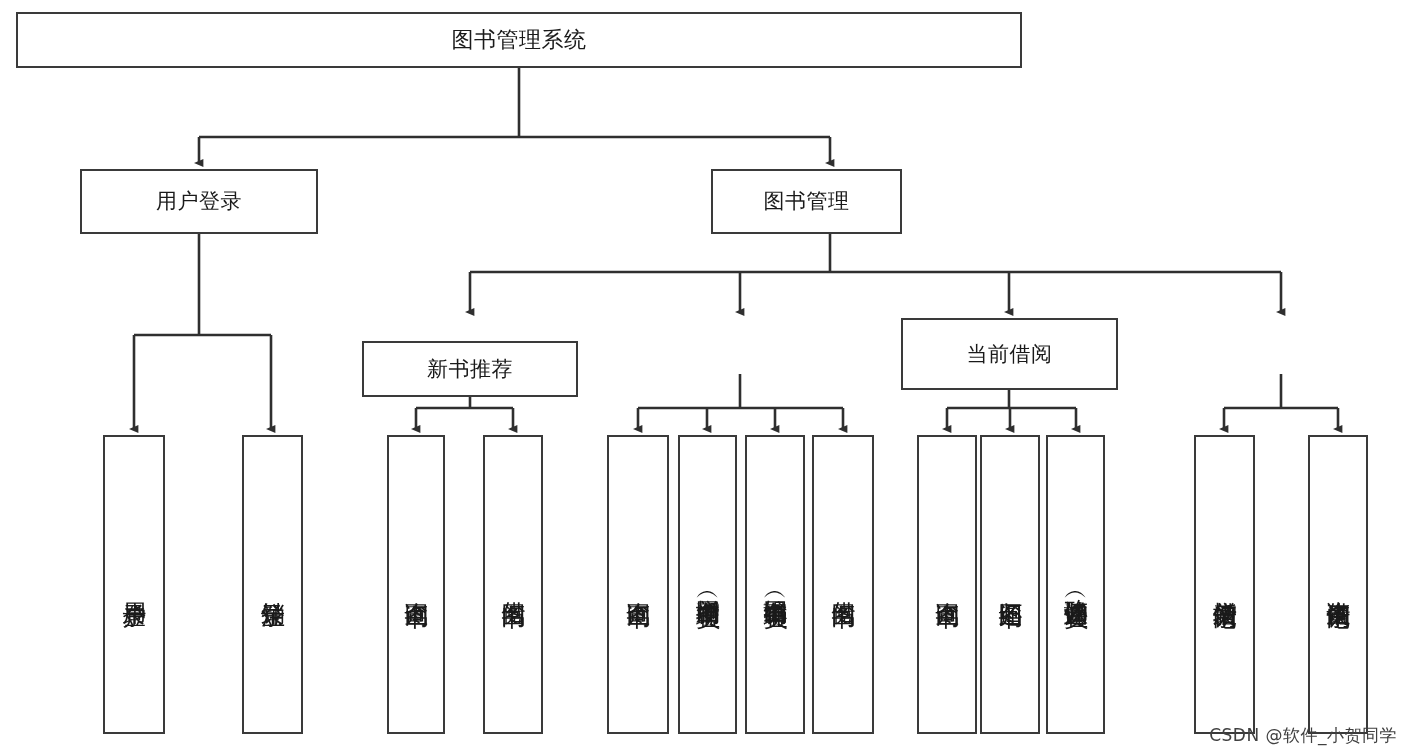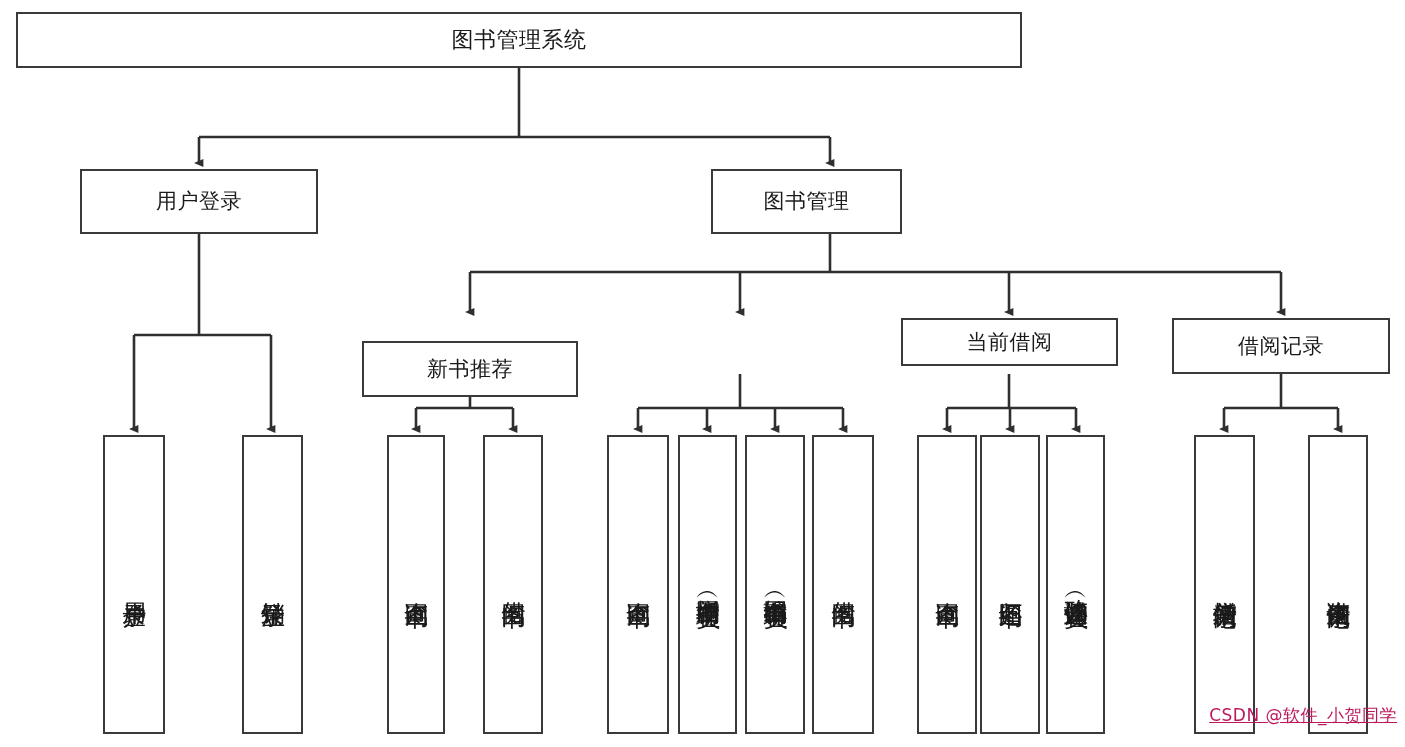--- a/index.html
+++ b/index.html
@@ -60,27 +60,26 @@
     writing-mode: vertical-rl;
     text-orientation: upright;
     font-size: 24px;
     line-height: 1.12;
     letter-spacing: 1px;
     max-height: 100%;
   }
   .watermark {
     position: absolute;
     right: 8px;
-    bottom: 20px;
+    bottom: 0;
     font-size: 17px;
-    color: #be185d;
+    color: #404040;
     letter-spacing: 0.5px;
     white-space: nowrap;
     user-select: none;
-    text-decoration: underline;
   }
 </style>
 </head>
 <body>
 
 <div id="diagram-root">
 
   <svg id="edge-layer" viewBox="0 0 1405 747" width="1405" height="747" xmlns="http://www.w3.org/2000/svg">
     <defs>
       <marker id="arrow" markerWidth="10" markerHeight="10" refX="4.4" refY="5" orient="auto" markerUnits="userSpaceOnUse">
@@ -140,25 +139,22 @@
   <div class="node h" style="left:80px; top:169px; width:238px; height:65px;">
     <span class="label">用户登录</span>
   </div>
   <div class="node h" style="left:711px; top:169px; width:191px; height:65px;">
     <span class="label">图书管理</span>
   </div>
 
   <div class="node h" style="left:362px; top:318px; width:216px; height:56px;margin-top:23px;">
     <span class="label">新书推荐</span>
   </div>
-  <div class="node h" style="left:901px; top:318px; width:217px; height:48px;">
+  <div class="node h" style="left:901px; top:318px; width:217px; height:72px;">
     <span class="label">当前借阅</span>
-  </div>
-  <div class="node h" style="left:1172px; top:318px; width:218px; height:56px;">
-    <span class="label">借阅记录</span>
   </div>
 
   <div class="node v" style="left:103px; top:435px; width:62px; height:299px;">
     <span class="label">用户登录</span>
   </div>
   <div class="node v" style="left:242px; top:435px; width:61px; height:299px;">
     <span class="label">注销登录</span>
   </div>
   <div class="node v" style="left:387px; top:435px; width:58px; height:299px;">
     <span class="label">查询图书</span>

